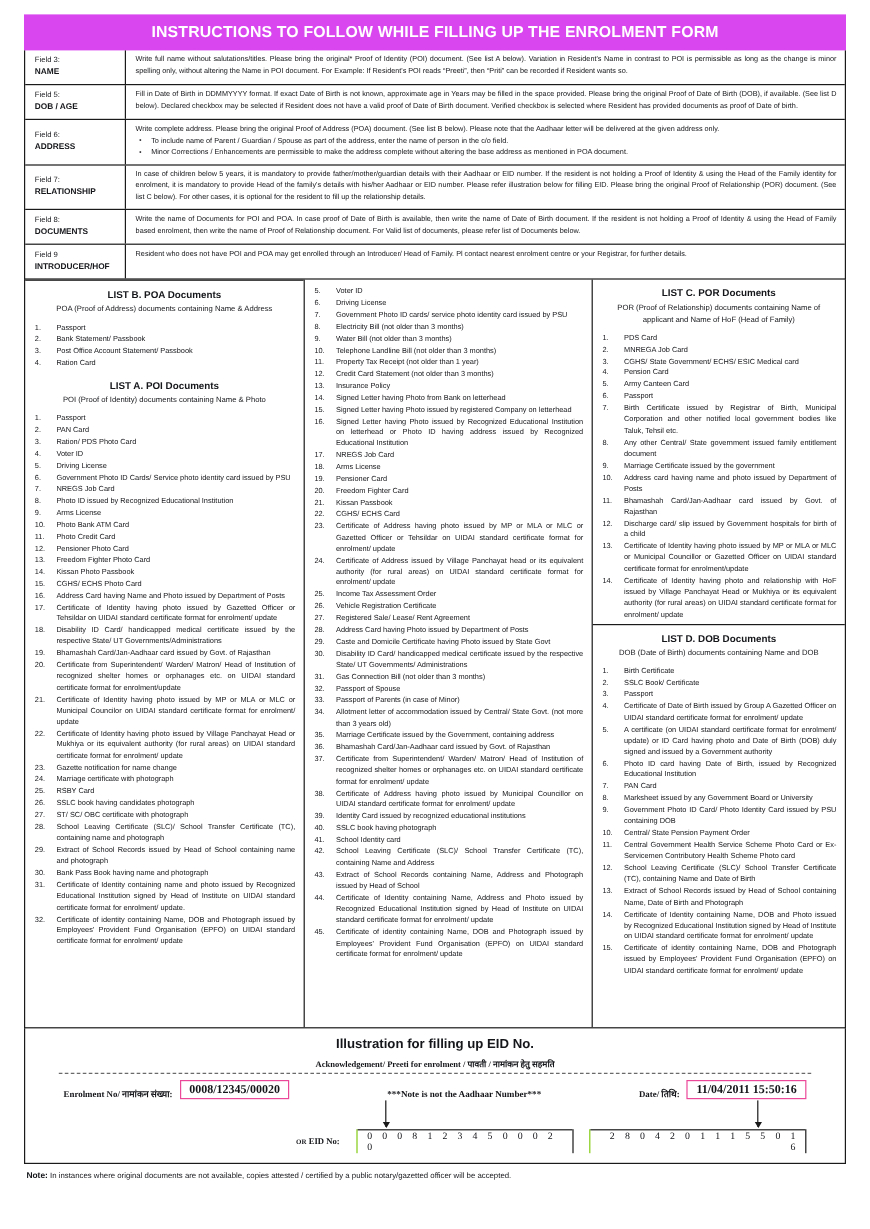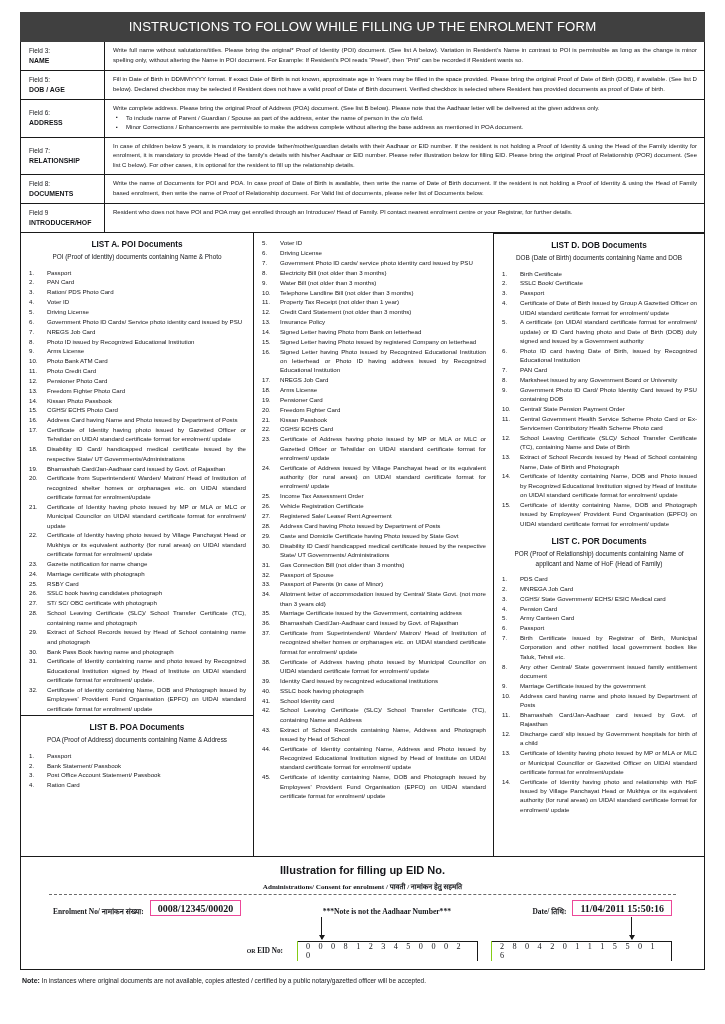--- a/index.html
+++ b/index.html
@@ -10,24 +10,24 @@
   body {
     width: 725px; height: 1024px;
     font-family: "Liberation Sans", sans-serif;
     color: #15161a;
     overflow: hidden;
   }
   .page { width: 725px; height: 1024px; padding: 12px 20px 0 20px; position: relative; }
 
   
   .banner {
-    background: #404040;
+    background: #d946ef;
     color: #ffffff;
     text-align: center;
-    font-weight: normal;
+    font-weight: bold;
     font-size: 13.2px;
     letter-spacing: .15px;
     padding: 8px 0 9px 0;
     line-height: 1;
   }
 
   
   .fields {
     border: 1.4px solid #1a1a1a;
     border-top: none;
@@ -160,21 +160,21 @@
     border-left: 1px solid #84cc16;
     border-right: 1px solid #1a1a1a;
     position: relative;
   }
   .digits:before, .digits:after {
     content: ""; position: absolute; height: 1px; background: #1a1a1a;
     left: 0; right: 0;
   }
   .digits:before { top: 0; }
   .digits:after { bottom: 0; display: none; }
-  .digits.second { margin-left: 13px; }
+  .digits.second { margin-left: 13px; text-align: right; }
 
   .note {
     font-size: 6.5px; line-height: 1.5; margin-top: 6px; padding: 0 2px;
   }
   .note b { font-size: 7px; }
 </style>
 </head>
 <body>
 
 <div class="page">
@@ -245,20 +245,31 @@
       <div class="fdesc">
         <p>Resident who does not have POI and POA may get enrolled through an Introducer/ Head of Family. Pl contact nearest enrolment centre or your Registrar, for further details.</p>
       </div>
     </div>
 
   </div>
 
   <div class="lists">
 
     <div class="lcol c1">
+      <div class="lsec divided">
+        <div class="lhead">LIST B. POA Documents</div>
+        <div class="lsub">POA (Proof of Address) documents containing Name &amp; Address</div>
+        <ol class="docs nojustify">
+          <li>Passport</li>
+          <li>Bank Statement/ Passbook</li>
+          <li>Post Office Account Statement/ Passbook</li>
+          <li>Ration Card</li>
+        </ol>
+      </div>
+
       <div class="lsec">
         <div class="lhead">LIST A. POI Documents</div>
         <div class="lsub">POI (Proof of Identity) documents containing Name &amp; Photo</div>
         <ol class="docs">
           <li>Passport</li>
           <li>PAN Card</li>
           <li>Ration/ PDS Photo Card</li>
           <li>Voter ID</li>
           <li>Driving License</li>
           <li>Government Photo ID Cards/ Service photo identity card issued by PSU</li>
@@ -281,31 +292,20 @@
           <li>Gazette notification for name change</li>
           <li>Marriage certificate with photograph</li>
           <li>RSBY Card</li>
           <li>SSLC book having candidates photograph</li>
           <li>ST/ SC/ OBC certificate with photograph</li>
           <li>School Leaving Certificate (SLC)/ School Transfer Certificate (TC), containing name and photograph</li>
           <li>Extract of School Records issued by Head of School containing name and photograph</li>
           <li>Bank Pass Book having name and photograph</li>
           <li>Certificate of Identity containing name and photo issued by Recognized Educational Institution signed by Head of Institute on UIDAI standard certificate format for enrolment/ update.</li>
           <li>Certificate of identity containing Name, DOB and Photograph issued by Employees' Provident Fund Organisation (EPFO) on UIDAI standard certificate format for enrolment/ update</li>
-        </ol>
-      </div>
-
-      <div class="lsec divided">
-        <div class="lhead">LIST B. POA Documents</div>
-        <div class="lsub">POA (Proof of Address) documents containing Name &amp; Address</div>
-        <ol class="docs nojustify">
-          <li>Passport</li>
-          <li>Bank Statement/ Passbook</li>
-          <li>Post Office Account Statement/ Passbook</li>
-          <li>Ration Card</li>
         </ol>
       </div>
     </div>
 
     <div class="lcol c2">
       <div class="lsec">
         <ol class="docs start5">
           <li>Voter ID</li>
           <li>Driving License</li>
           <li>Government Photo ID cards/ service photo identity card issued by PSU</li>
@@ -345,20 +345,41 @@
           <li>School Identity card</li>
           <li>School Leaving Certificate (SLC)/ School Transfer Certificate (TC), containing Name and Address</li>
           <li>Extract of School Records containing Name, Address and Photograph issued by Head of School</li>
           <li>Certificate of Identity containing Name, Address and Photo issued by Recognized Educational Institution signed by Head of Institute on UIDAI standard certificate format for enrolment/ update</li>
           <li>Certificate of identity containing Name, DOB and Photograph issued by Employees' Provident Fund Organisation (EPFO) on UIDAI standard certificate format for enrolment/ update</li>
         </ol>
       </div>
     </div>
 
     <div class="lcol c3">
+      <div class="lsec">
+        <div class="lhead">LIST C. POR Documents</div>
+        <div class="lsub">POR (Proof of Relationship) documents containing Name of applicant and Name of HoF (Head of Family)</div>
+        <ol class="docs">
+          <li>PDS Card</li>
+          <li>MNREGA Job Card</li>
+          <li>CGHS/ State Government/ ECHS/ ESIC Medical card</li>
+          <li>Pension Card</li>
+          <li>Army Canteen Card</li>
+          <li>Passport</li>
+          <li>Birth Certificate issued by Registrar of Birth, Municipal Corporation and other notified local government bodies like Taluk, Tehsil etc.</li>
+          <li>Any other Central/ State government issued family entitlement document</li>
+          <li>Marriage Certificate issued by the government</li>
+          <li>Address card having name and photo issued by Department of Posts</li>
+          <li>Bhamashah Card/Jan-Aadhaar card issued by Govt. of Rajasthan</li>
+          <li>Discharge card/ slip issued by Government hospitals for birth of a child</li>
+          <li>Certificate of Identity having photo issued by MP or MLA or MLC or Municipal Councillor or Gazetted Officer on UIDAI standard certificate format for enrolment/update</li>
+          <li>Certificate of Identity having photo and relationship with HoF issued by Village Panchayat Head or Mukhiya or its equivalent authority (for rural areas) on UIDAI standard certificate format for enrolment/ update</li>
+        </ol>
+      </div>
+
       <div class="lsec divided">
         <div class="lhead">LIST D. DOB Documents</div>
         <div class="lsub">DOB (Date of Birth) documents containing Name and DOB</div>
         <ol class="docs">
           <li>Birth Certificate</li>
           <li>SSLC Book/ Certificate</li>
           <li>Passport</li>
           <li>Certificate of Date of Birth issued by Group A Gazetted Officer on UIDAI standard certificate format for enrolment/ update</li>
           <li>A certificate (on UIDAI standard certificate format for enrolment/ update) or ID Card having photo and Date of Birth (DOB) duly signed and issued by a Government authority</li>
           <li>Photo ID card having Date of Birth, issued by Recognized Educational Institution</li>
@@ -366,48 +387,27 @@
           <li>Marksheet issued by any Government Board or University</li>
           <li>Government Photo ID Card/ Photo Identity Card issued by PSU containing DOB</li>
           <li>Central/ State Pension Payment Order</li>
           <li>Central Government Health Service Scheme Photo Card or Ex-Servicemen Contributory Health Scheme Photo card</li>
           <li>School Leaving Certificate (SLC)/ School Transfer Certificate (TC), containing Name and Date of Birth</li>
           <li>Extract of School Records issued by Head of School containing Name, Date of Birth and Photograph</li>
           <li>Certificate of Identity containing Name, DOB and Photo issued by Recognized Educational Institution signed by Head of Institute on UIDAI standard certificate format for enrolment/ update</li>
           <li>Certificate of identity containing Name, DOB and Photograph issued by Employees' Provident Fund Organisation (EPFO) on UIDAI standard certificate format for enrolment/ update</li>
         </ol>
       </div>
-
-      <div class="lsec">
-        <div class="lhead">LIST C. POR Documents</div>
-        <div class="lsub">POR (Proof of Relationship) documents containing Name of applicant and Name of HoF (Head of Family)</div>
-        <ol class="docs">
-          <li>PDS Card</li>
-          <li>MNREGA Job Card</li>
-          <li>CGHS/ State Government/ ECHS/ ESIC Medical card</li>
-          <li>Pension Card</li>
-          <li>Army Canteen Card</li>
-          <li>Passport</li>
-          <li>Birth Certificate issued by Registrar of Birth, Municipal Corporation and other notified local government bodies like Taluk, Tehsil etc.</li>
-          <li>Any other Central/ State government issued family entitlement document</li>
-          <li>Marriage Certificate issued by the government</li>
-          <li>Address card having name and photo issued by Department of Posts</li>
-          <li>Bhamashah Card/Jan-Aadhaar card issued by Govt. of Rajasthan</li>
-          <li>Discharge card/ slip issued by Government hospitals for birth of a child</li>
-          <li>Certificate of Identity having photo issued by MP or MLA or MLC or Municipal Councillor or Gazetted Officer on UIDAI standard certificate format for enrolment/update</li>
-          <li>Certificate of Identity having photo and relationship with HoF issued by Village Panchayat Head or Mukhiya or its equivalent authority (for rural areas) on UIDAI standard certificate format for enrolment/ update</li>
-        </ol>
-      </div>
     </div>
 
   </div>
 
   <div class="illus">
     <div class="ill-title">Illustration for filling up EID No.</div>
-    <div class="ill-sub">Administrations/ Consent for enrolment / पावती / नामांकन हेतु सहमति</div>
+    <div class="ill-sub">Acknowledgement/ Preeti for enrolment / पावती / नामांकन हेतु सहमति</div>
     <div class="dashrule"></div>
 
     <div class="ill-row1">
       <span class="eno-lbl">Enrolment No/ नामांकन संख्या:</span>
       <span class="boxval">0008/12345/00020</span>
       <span class="notaadhaar">***Note is not the Aadhaar Number***</span>
       <span class="date-lbl">Date/ तिथि:</span>
       <span class="boxval">11/04/2011 15:50:16</span>
     </div>
 

